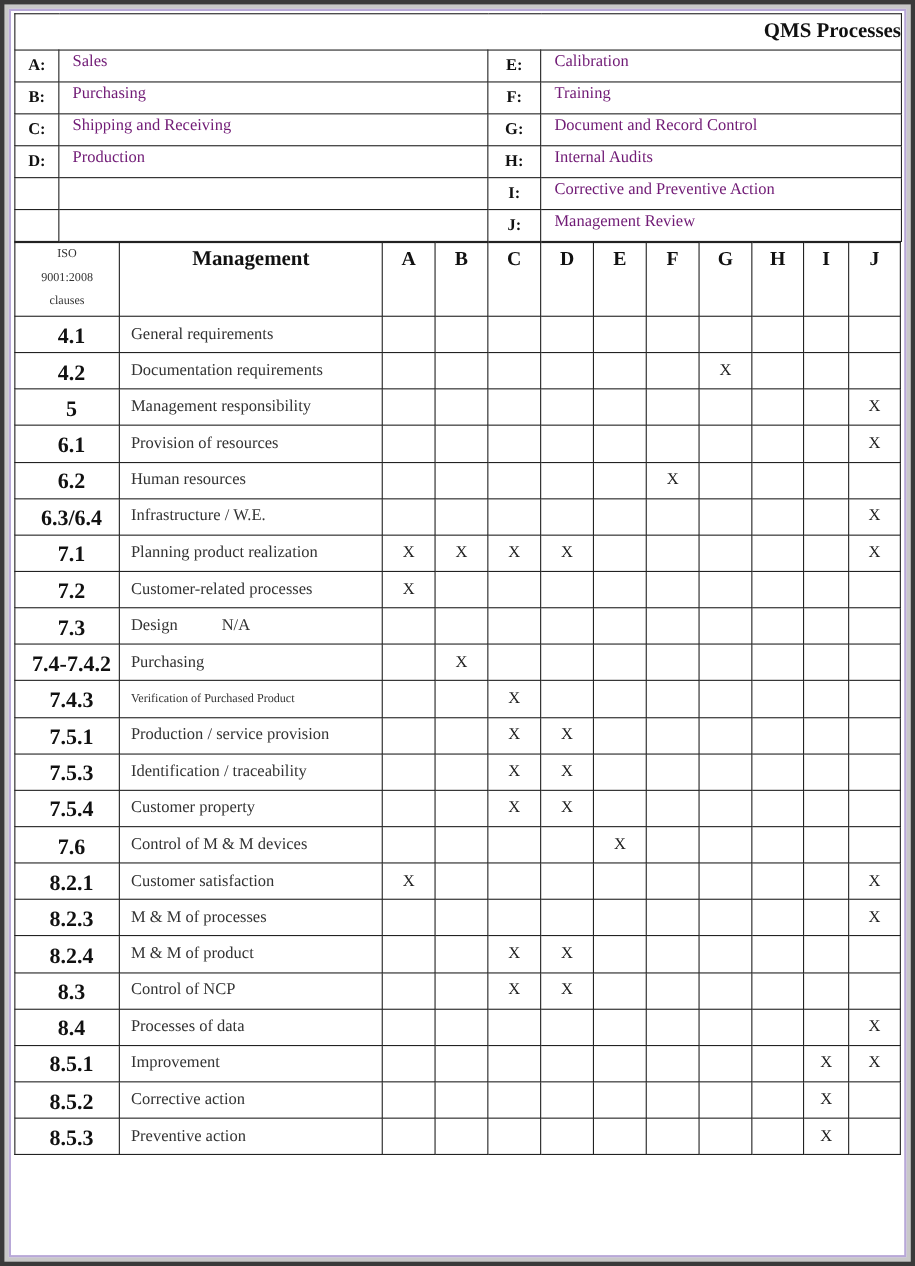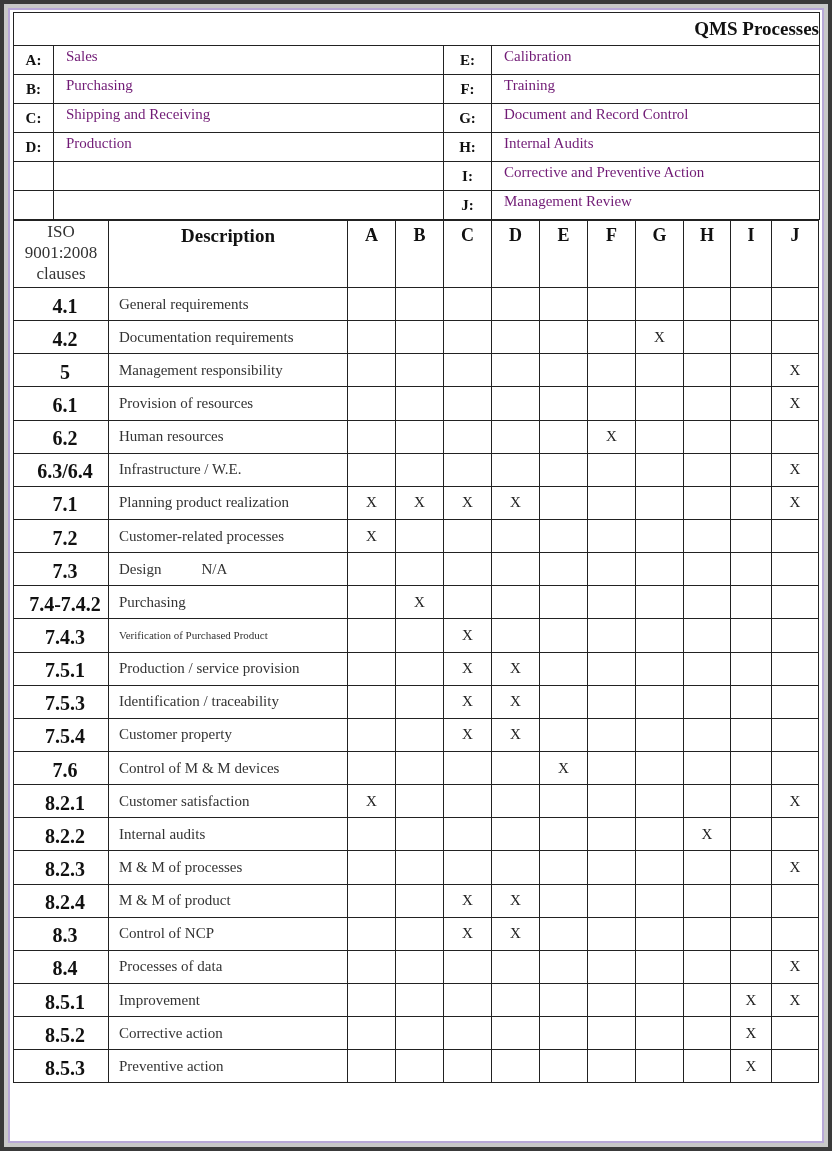--- a/index.html
+++ b/index.html
@@ -34,21 +34,21 @@
     .legend-table .title-cell {
       height: 32px; text-align: right; vertical-align: middle;
       font-weight: bold; font-size: 19px; border-bottom: 1.5px solid #222;
       padding-left: 40px;
     }
     .legend-table .letter { font-weight: bold; font-size: 15px; text-align: center; vertical-align: middle; }
     .legend-table .name { padding-left: 12px; color: #701a75; padding-top: 2px; }
 
     
     .matrix th { font-weight: bold; vertical-align: top; font-size: 18px; padding-top: 4px; }
-    .matrix .hdr-clause { font-weight: normal; font-size: 17px; line-height: 21px; color: #333; padding-top: 0; }
+    .matrix .hdr-clause { font-weight: normal; font-size: 11px; line-height: 21px; color: #333; padding-top: 0; }
     .matrix .hdr-desc { font-size: 19px; }
     .matrix tr.hdr { height: 67px; }
     .matrix tr.row { height: 33.15px; }
     .matrix td.clause { font-weight: bold; font-size: 20px; padding-left: 8px; vertical-align: middle; padding-top: 4px; text-align: center; }
     .matrix td.desc { font-size: 15px; color: #333; padding-left: 10px; vertical-align: middle; white-space: nowrap; }
     .matrix td.desc.small { font-size: 11px; }
     .matrix td.mark { text-align: center; vertical-align: middle; font-size: 15px; color: #222; }
     .pre-na { display: inline-block; width: 40px; }
   </style>
 </head>
@@ -125,21 +125,21 @@
       <col style="width:41px">
         <col style="width:47px">
     </colgroup>
     <thead>
       <tr class="hdr" id="matrix-header">
         <th class="hdr-clause">
           <div>ISO</div>
           <div>9001:2008</div>
           <div>clauses</div>
         </th>
-        <th class="hdr-desc">Description</th>
+        <th class="hdr-desc">Management</th>
       <th>A</th>
           <th>B</th>
           <th>C</th>
           <th>D</th>
           <th>E</th>
           <th>F</th>
           <th>G</th>
           <th>H</th>
           <th>I</th>
           <th>J</th>
@@ -364,34 +364,20 @@
           <td class="mark"></td>
           <td class="mark"></td>
           <td class="mark"></td>
           <td class="mark"></td>
           <td class="mark"></td>
           <td class="mark"></td>
           <td class="mark"></td>
           <td class="mark">X</td>
         </tr>
         <tr class="row">
-          <td class="clause">8.2.2</td>
-          <td class="desc"><span>Internal audits</span></td>
-          <td class="mark"></td>
-          <td class="mark"></td>
-          <td class="mark"></td>
-          <td class="mark"></td>
-          <td class="mark"></td>
-          <td class="mark"></td>
-          <td class="mark"></td>
-          <td class="mark">X</td>
-          <td class="mark"></td>
-          <td class="mark"></td>
-        </tr>
-        <tr class="row">
           <td class="clause">8.2.3</td>
           <td class="desc"><span>M &amp; M of processes</span></td>
           <td class="mark"></td>
           <td class="mark"></td>
           <td class="mark"></td>
           <td class="mark"></td>
           <td class="mark"></td>
           <td class="mark"></td>
           <td class="mark"></td>
           <td class="mark"></td>

